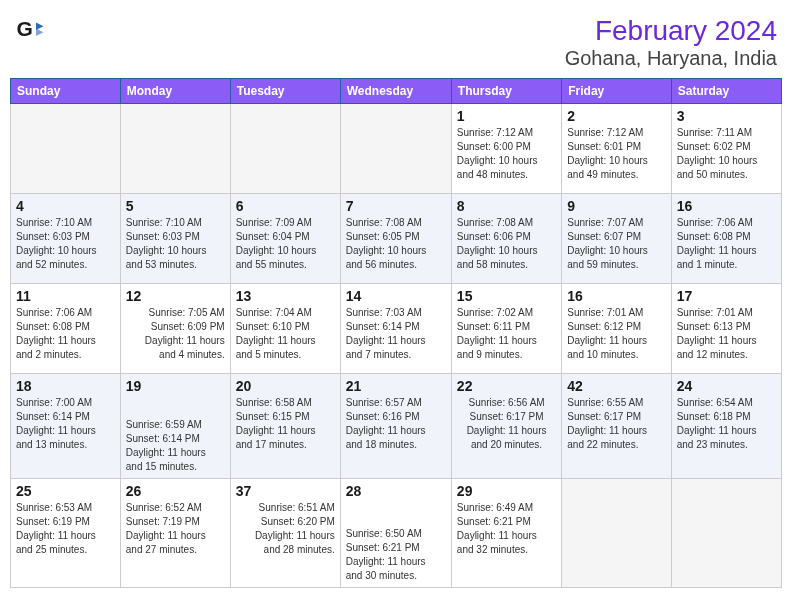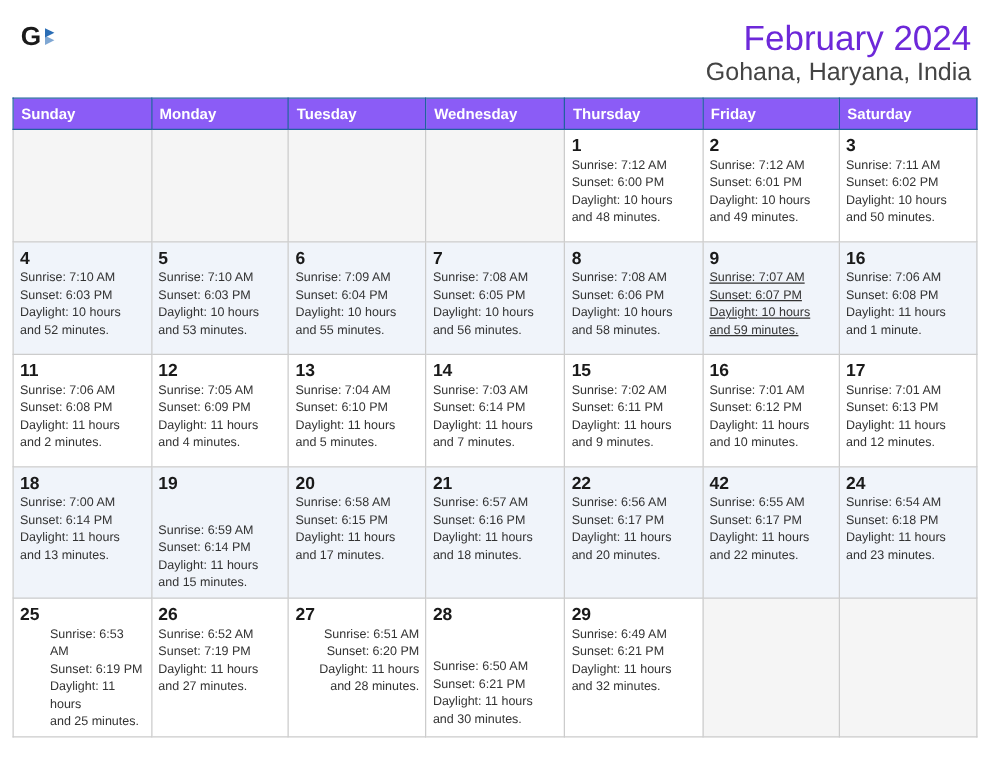--- a/index.html
+++ b/index.html
@@ -175,21 +175,21 @@
         </td>
         <td>
           <span class="day-number">8</span>
           <div class="day-info" style="white-space: pre-line;">Sunrise: 7:08 AM
 Sunset: 6:06 PM
 Daylight: 10 hours
 and 58 minutes.</div>
         </td>
         <td>
           <span class="day-number">9</span>
-          <div class="day-info" style="white-space: pre-line; text-decoration: underline;">Sunrise: 7:07 AM
+          <div class="day-info" style="white-space: pre-line;">Sunrise: 7:07 AM
 Sunset: 6:07 PM
 Daylight: 10 hours
 and 59 minutes.</div>
         </td>
         <td>
           <span class="day-number">16</span>
           <div class="day-info" style="white-space: pre-line;">Sunrise: 7:06 AM
 Sunset: 6:08 PM
 Daylight: 11 hours
 and 1 minute.</div>
@@ -198,21 +198,21 @@
       <tr>
         <td>
           <span class="day-number">11</span>
           <div class="day-info" style="white-space: pre-line;">Sunrise: 7:06 AM
 Sunset: 6:08 PM
 Daylight: 11 hours
 and 2 minutes.</div>
         </td>
         <td>
           <span class="day-number">12</span>
-          <div class="day-info" style="white-space: pre-line;">Sunrise: 7:05 AM
+          <div class="day-info" style="white-space: pre-line; text-align: right;">Sunrise: 7:05 AM
 Sunset: 6:09 PM
 Daylight: 11 hours
 and 4 minutes.</div>
         </td>
         <td>
           <span class="day-number">13</span>
           <div class="day-info" style="white-space: pre-line;">Sunrise: 7:04 AM
 Sunset: 6:10 PM
 Daylight: 11 hours
 and 5 minutes.</div>
@@ -270,21 +270,21 @@
         </td>
         <td>
           <span class="day-number">21</span>
           <div class="day-info" style="white-space: pre-line;">Sunrise: 6:57 AM
 Sunset: 6:16 PM
 Daylight: 11 hours
 and 18 minutes.</div>
         </td>
         <td>
           <span class="day-number">22</span>
-          <div class="day-info" style="white-space: pre-line;">Sunrise: 6:56 AM
+          <div class="day-info" style="white-space: pre-line; text-align: center;">Sunrise: 6:56 AM
 Sunset: 6:17 PM
 Daylight: 11 hours
 and 20 minutes.</div>
         </td>
         <td>
           <span class="day-number">42</span>
           <div class="day-info" style="white-space: pre-line;">Sunrise: 6:55 AM
 Sunset: 6:17 PM
 Daylight: 11 hours
 and 22 minutes.</div>
@@ -293,34 +293,34 @@
           <span class="day-number">24</span>
           <div class="day-info" style="white-space: pre-line;">Sunrise: 6:54 AM
 Sunset: 6:18 PM
 Daylight: 11 hours
 and 23 minutes.</div>
         </td>
       </tr>
       <tr>
         <td>
           <span class="day-number">25</span>
-          <div class="day-info" style="white-space: pre-line; margin-left: 24px;">Sunrise: 6:53 AM
+          <div class="day-info" style="white-space: pre-line;">Sunrise: 6:53 AM
 Sunset: 6:19 PM
 Daylight: 11 hours
 and 25 minutes.</div>
         </td>
         <td>
           <span class="day-number">26</span>
           <div class="day-info" style="white-space: pre-line;">Sunrise: 6:52 AM
 Sunset: 7:19 PM
 Daylight: 11 hours
 and 27 minutes.</div>
         </td>
         <td>
-          <span class="day-number">27</span>
+          <span class="day-number">37</span>
           <div class="day-info" style="white-space: pre-line; text-align: right;">Sunrise: 6:51 AM
 Sunset: 6:20 PM
 Daylight: 11 hours
 and 28 minutes.</div>
         </td>
         <td>
           <span class="day-number">28</span>
           <div class="day-info" style="white-space: pre-line; margin-top: 28px;">Sunrise: 6:50 AM
 Sunset: 6:21 PM
 Daylight: 11 hours

